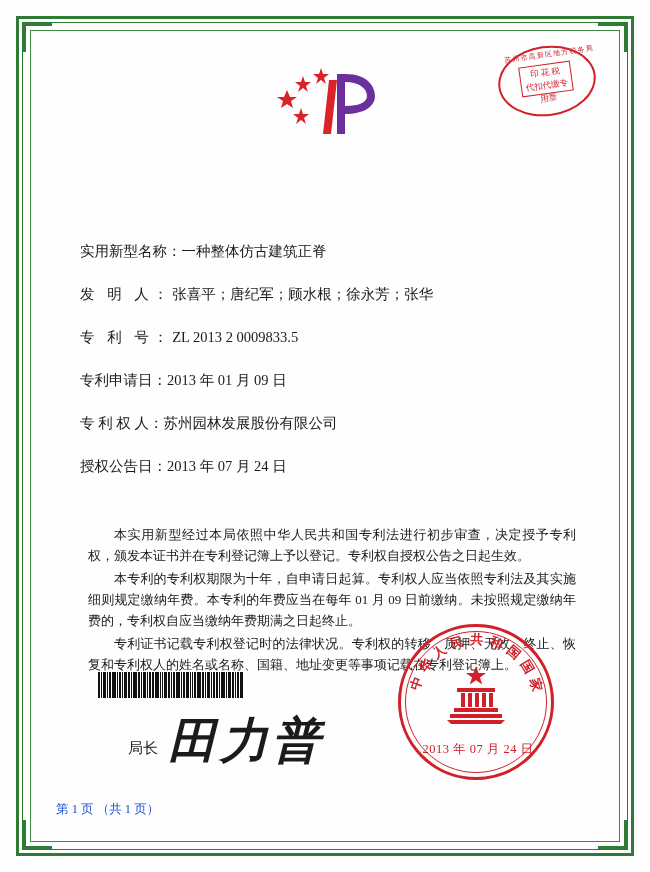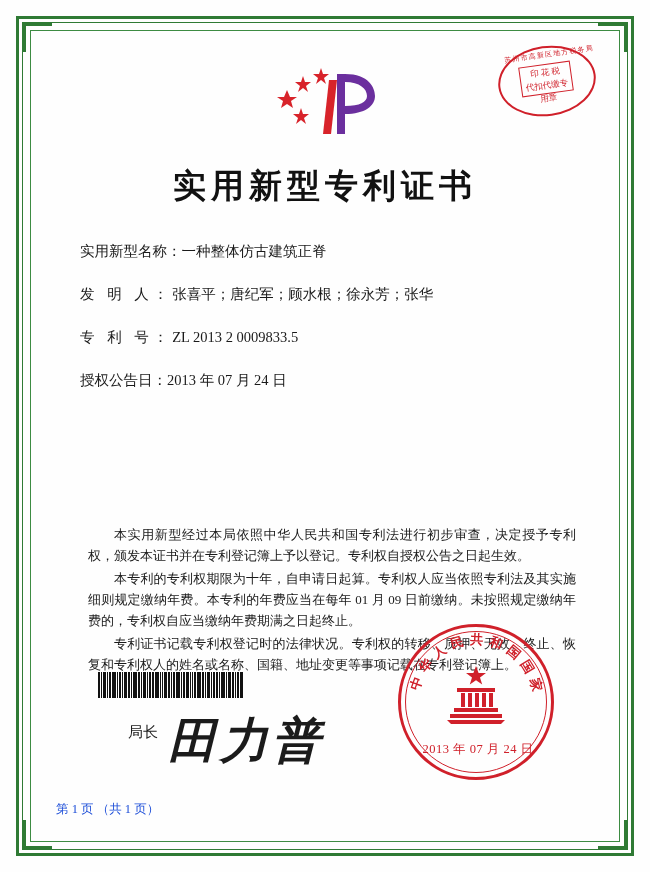--- a/index.html
+++ b/index.html
@@ -199,21 +199,21 @@
   .signature-block {
     position: absolute;
     left: 82px;
     bottom: 62px;
     display: flex;
     align-items: flex-end;
   }
   .sig-label {
     font-size: 15px;
     margin-right: 10px;
-    margin-bottom: 22px;
+    margin-bottom: 6px;
   }
   .sig-script {
     font-family: "DejaVu Serif", serif;
     font-size: 48px;
     font-style: italic;
     font-weight: bold;
     letter-spacing: 4px;
     color: #1b1b1b;
     line-height: 1;
   }
@@ -314,31 +314,36 @@
 
     <div class="top-stamp">
       <div class="oval"></div>
       <div class="stamp-arc">苏州市高新区地方税务局</div>
       <div class="stamp-center">
         <div>印 花 税</div>
         <div>代扣代缴专用章</div>
       </div>
     </div>
 
-    <div class="title">实用新型专利证书</div>
 
     <div class="fields">
       <div class="field-row">
         <span class="field-label">实用新型名称：</span><span class="field-value">一种整体仿古建筑正脊</span>
       </div>
       <div class="field-row">
         <span class="field-label spaced">发  明  人：</span><span class="field-value">张喜平；唐纪军；顾水根；徐永芳；张华</span>
       </div>
       <div class="field-row">
         <span class="field-label spaced">专  利  号：</span><span class="field-value">ZL 2013 2 0009833.5</span>
+      </div>
+      <div class="field-row">
+        <span class="field-label">专利申请日：</span><span class="field-value">2013 年 01 月 09 日</span>
+      </div>
+      <div class="field-row">
+        <span class="field-label">专 利 权 人：</span><span class="field-value">苏州园林发展股份有限公司</span>
       </div>
       <div class="field-row">
         <span class="field-label">授权公告日：</span><span class="field-value">2013 年 07 月 24 日</span>
       </div>
     </div>
 
     <div class="body-text">
       <p>本实用新型经过本局依照中华人民共和国专利法进行初步审查，决定授予专利权，颁发本证书并在专利登记簿上予以登记。专利权自授权公告之日起生效。</p>
       <p>本专利的专利权期限为十年，自申请日起算。专利权人应当依照专利法及其实施细则规定缴纳年费。本专利的年费应当在每年 01 月 09 日前缴纳。未按照规定缴纳年费的，专利权自应当缴纳年费期满之日起终止。</p>
       <p>专利证书记载专利权登记时的法律状况。专利权的转移、质押、无效、终止、恢复和专利权人的姓名或名称、国籍、地址变更等事项记载在专利登记簿上。</p>

